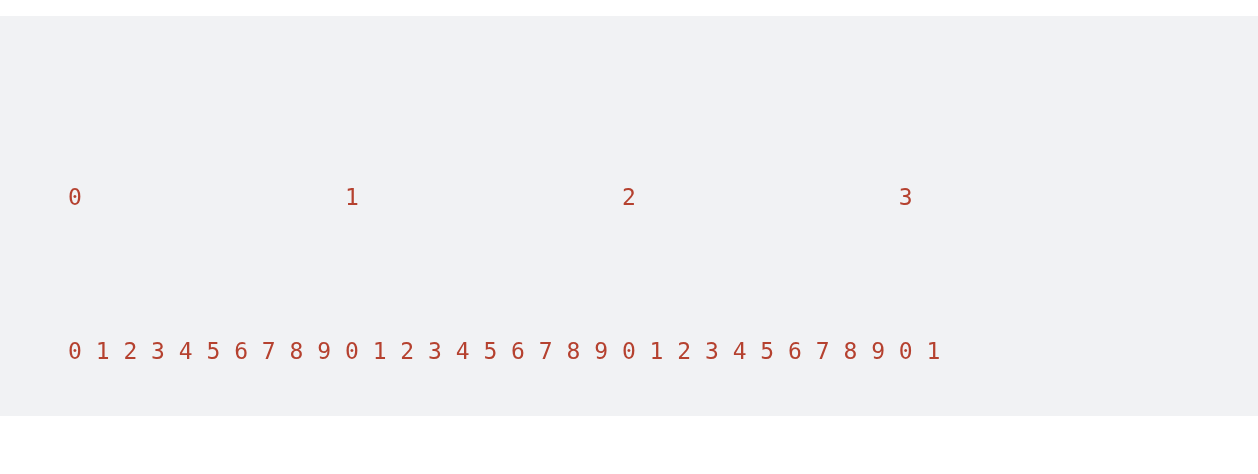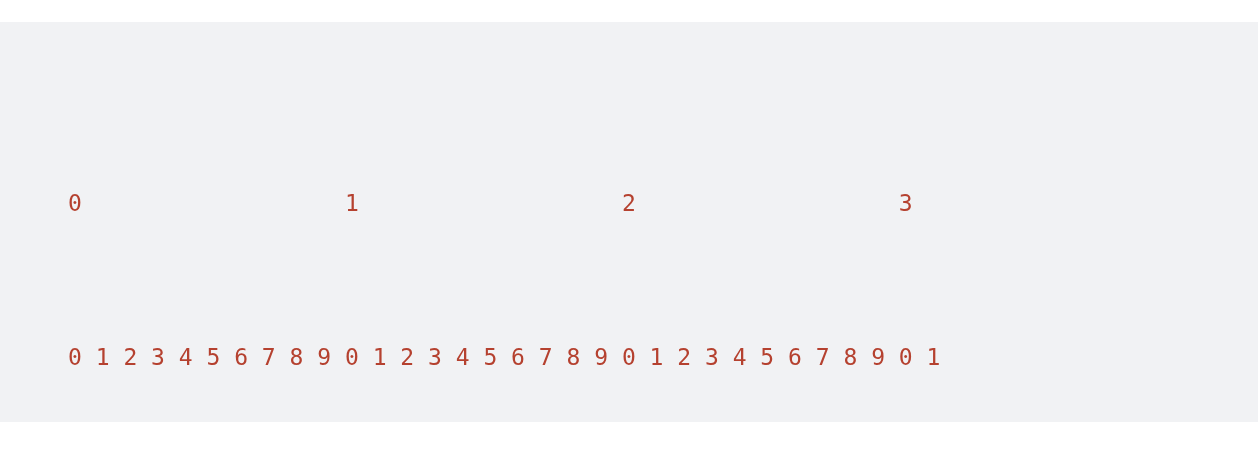--- a/index.html
+++ b/index.html
@@ -10,21 +10,21 @@
   body {
     width: 1258px;
     height: 474px;
     overflow: hidden;
     font-family: "DejaVu Sans Mono", "Liberation Mono", monospace;
   }
 
   #code-block {
     position: absolute;
     left: 0;
-    top: 22px;
+    top: 16px;
     width: 1258px;
     height: 400px;
     background: #f1f2f4;
     box-sizing: border-box;
   }
 
   .art {
     position: absolute;
     left: 68px;
     top: 46px;

